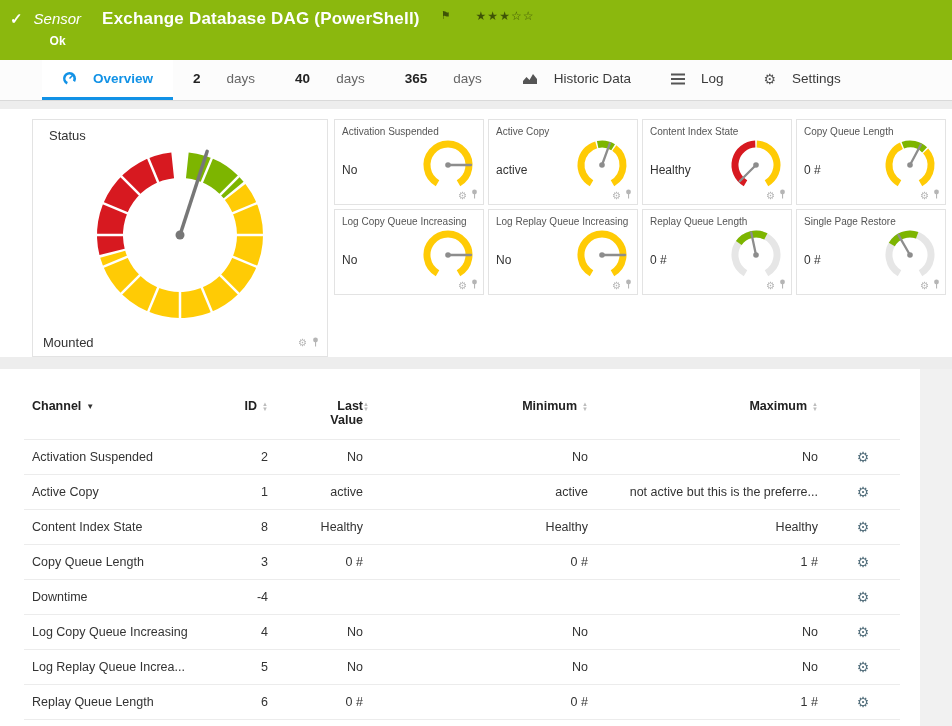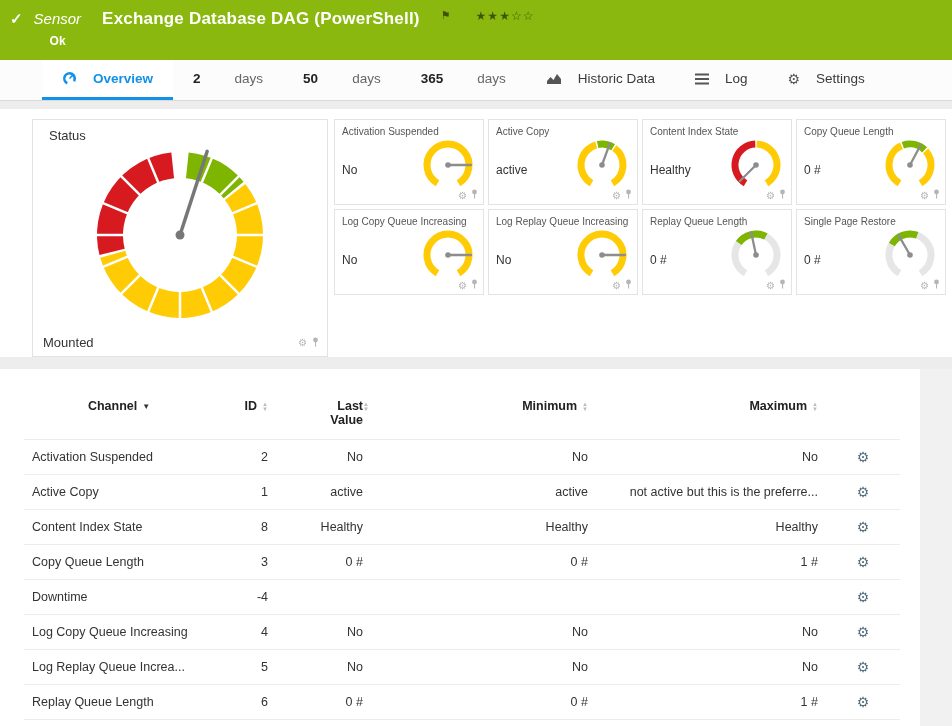--- a/index.html
+++ b/index.html
@@ -13,21 +13,21 @@
   .hd-title-row{display:flex;align-items:baseline;gap:21px}
   .hd-kind{font-style:italic;font-size:15px}
   .hd-title{font-size:17px;font-weight:bold;letter-spacing:.2px}
   .hd-flag{font-size:11px;align-self:flex-start;color:rgba(0,0,0,.55);cursor:pointer}
   .hd-stars{font-size:12px;color:rgba(0,0,0,.55);letter-spacing:1px;align-self:flex-start;margin-left:4px;cursor:pointer}
   .hd-status{font-size:12px;font-weight:bold;margin:5px 0 0 16px}
 
   
   .tabbar{height:41px;border-bottom:1px solid #d9d9d9;background:#fcfcfc;display:flex;align-items:stretch;padding-left:42px}
   .tab{display:flex;align-items:center;gap:16px;padding:0 20px;font-size:13.5px;color:#3a3a3a;cursor:pointer;border-bottom:3px solid transparent;white-space:nowrap}
-  .tab .unit{color:#666;margin-left:18px}
+  .tab .unit{color:#666;margin-left:10px}
   .tab b{font-size:13.5px;color:#222}
   .tab.active{color:#1292e6;border-bottom-color:#1292e6;font-weight:bold;background:#fff}
   .ticon{display:flex;align-items:center;color:#555}
   .tab.active .ticon{color:#1292e6}
   .gear-glyph{font-size:14px;line-height:1}
 
   .band{background:#ededed}
   .band.b1{height:8px}
   .band.b2{height:12px}
 
@@ -49,21 +49,21 @@
   .mini-gauge{width:56px;height:56px}
   .mini-icons{position:absolute;right:5px;bottom:3px;display:flex;gap:4px;align-items:center;color:#b5b5b5;font-size:10px}
   .mini-icons span{cursor:pointer}
 
   
   .table-wrap{display:flex}
   .table-section{background:#fff;padding:26px 20px 0 24px;width:920px;height:357px;overflow:hidden}
   .right-gutter{width:32px;background:#f1f1f1;height:357px}
   table{border-collapse:collapse;width:100%;table-layout:fixed}
   th{font-size:12.5px;font-weight:bold;color:#222;text-align:right;padding:4px 8px 12px;vertical-align:top;position:relative;cursor:pointer}
-  th.c-channel{text-align:center}
+  th.c-channel{text-align:left}
   td{font-size:12.5px;color:#333;padding:9px 8px;border-top:1px solid #ececec;text-align:right;overflow:hidden;white-space:nowrap;text-overflow:ellipsis}
   td.c-channel{text-align:left;cursor:pointer}
   td.c-gear,th.c-gear{text-align:center}
   .row-gear{color:#55707d;font-size:14px;cursor:pointer}
   .sort-down{color:#333;font-size:8px;margin-left:5px;vertical-align:middle}
   .sort-dbl{display:inline-flex;flex-direction:column;margin-left:5px;vertical-align:middle}
   .sort-dbl i{font-style:normal;font-size:6px;line-height:5px;color:#bcbcbc}
   .sort-dbl.abs{position:absolute;right:2px;top:7px}
   .th-last{display:inline-block;width:44px;text-align:right}
 </style>
@@ -91,21 +91,21 @@
           <line x1="7.5" y1="7.5" x2="11.2" y2="3.8" stroke="currentColor" stroke-width="1.6"></line>
         </svg>
     </span>
     <span>Overview</span>
   </div>
   <div class="tab">
     <b>2</b>
     <span class="unit">days</span>
   </div>
   <div class="tab">
-    <b>50</b>
+    <b>40</b>
     <span class="unit">days</span>
   </div>
   <div class="tab">
     <b>365</b>
     <span class="unit">days</span>
   </div>
   <div class="tab">
     <span class="ticon">
       <svg width="16" height="13" viewBox="0 0 16 13">
           <path d="M1 12 L1 9 L4.5 5 L7.5 8 L11 2 L15 7 L15 12 Z" fill="currentColor"></path>

